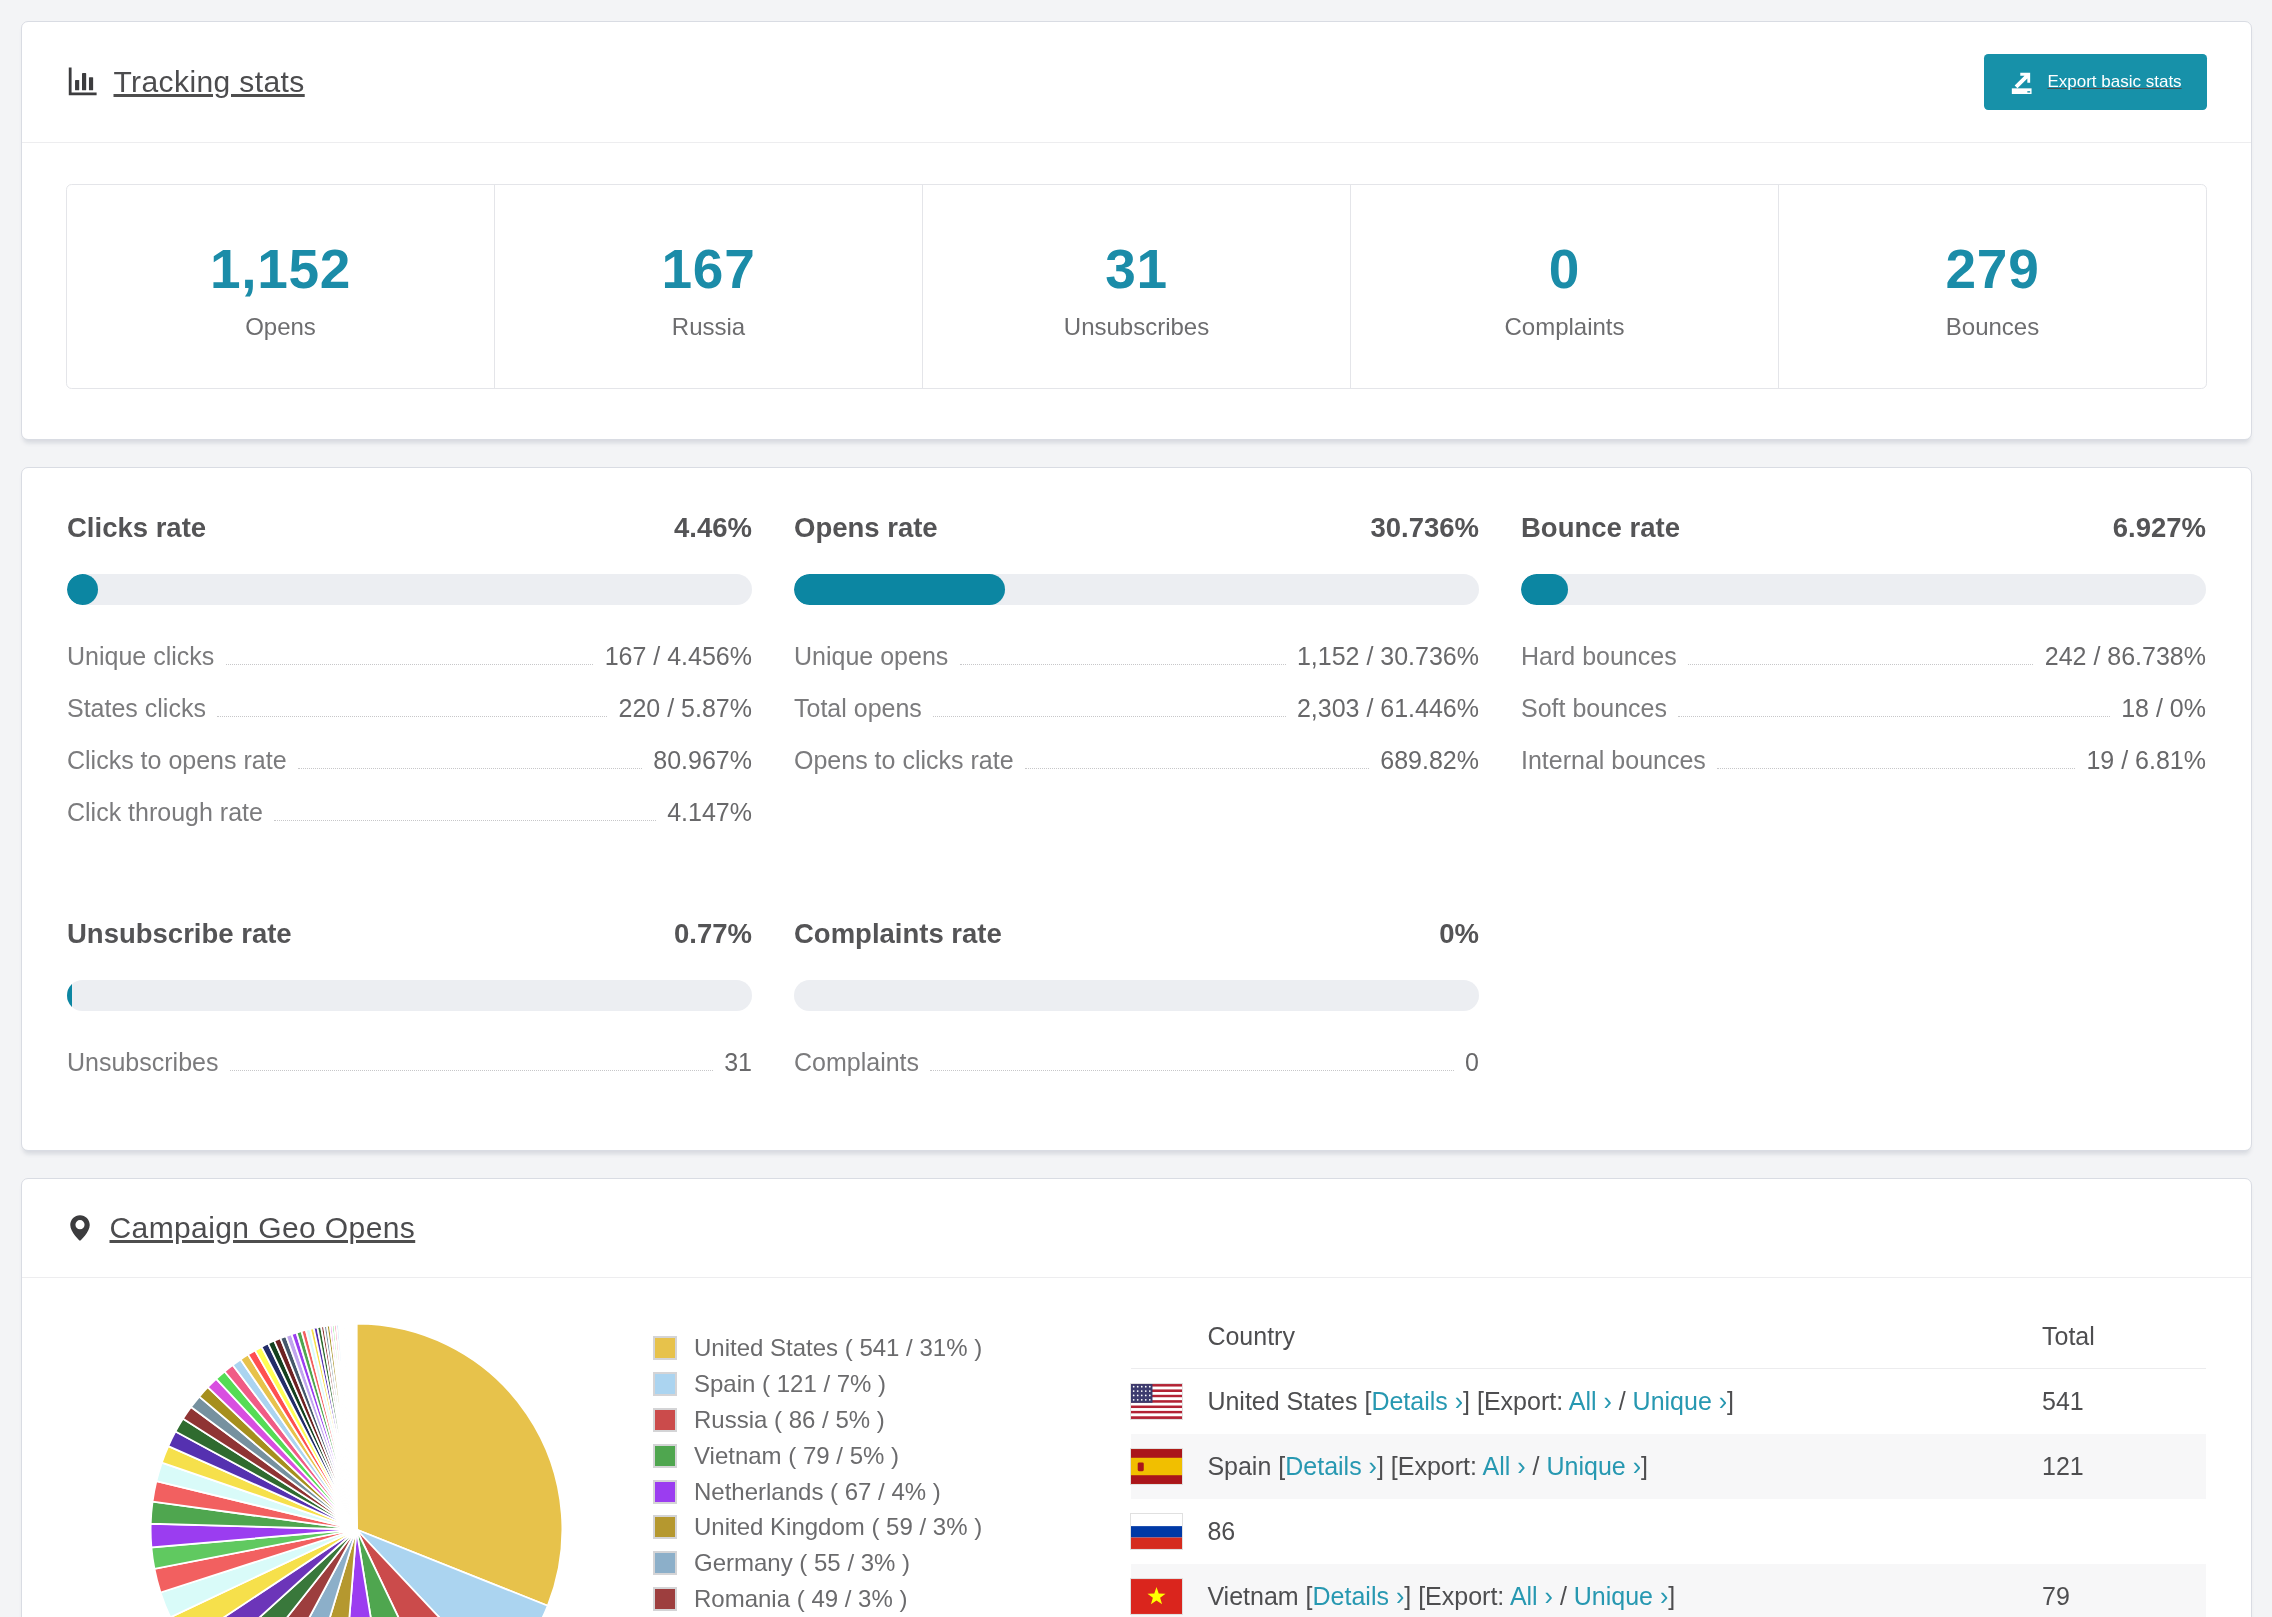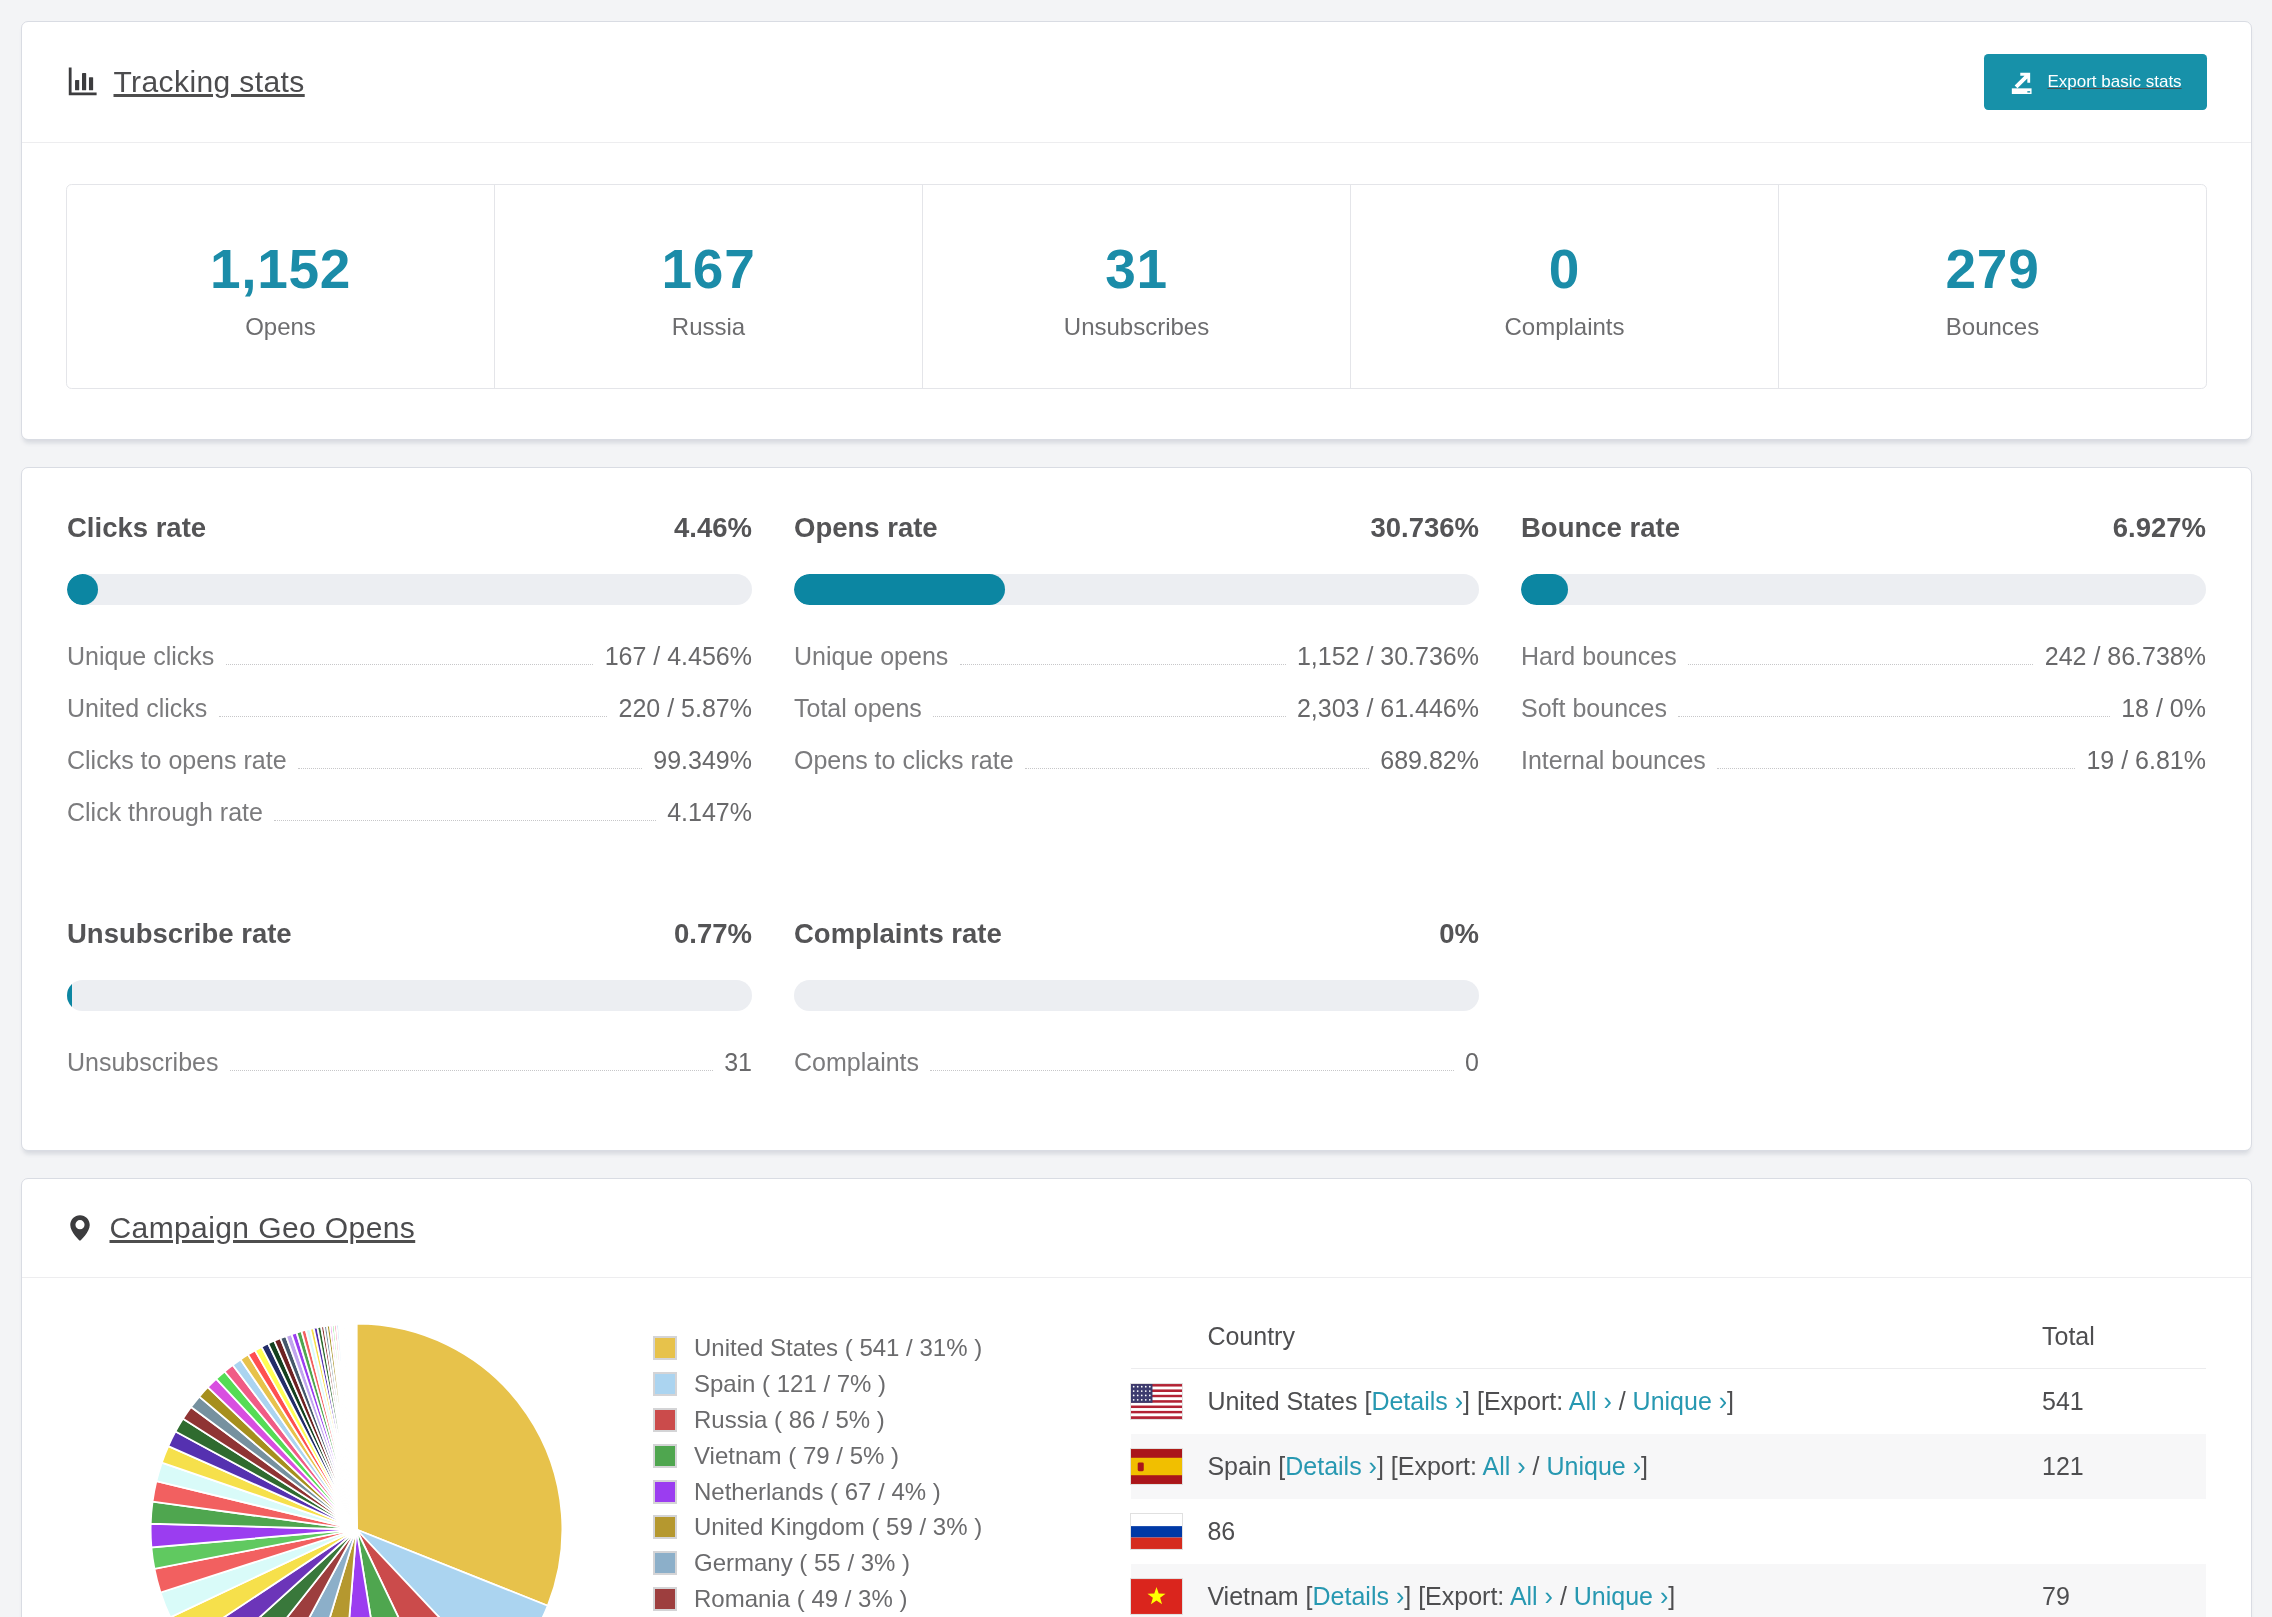--- a/index.html
+++ b/index.html
@@ -149,29 +149,29 @@
       <div class="bar-fill" style="width: 4.46%;"></div>
     </div>
     <div class="rate-rows">
   <div class="rate-row">
     <span class="rr-label">Unique clicks</span>
     <span class="leader"></span>
     <span class="rr-value">167 / 4.456%</span>
   </div>
 
   <div class="rate-row">
-    <span class="rr-label">United clicks</span>
+    <span class="rr-label">States clicks</span>
     <span class="leader"></span>
     <span class="rr-value">220 / 5.87%</span>
   </div>
 
   <div class="rate-row">
     <span class="rr-label">Clicks to opens rate</span>
     <span class="leader"></span>
-    <span class="rr-value">99.349%</span>
+    <span class="rr-value">80.967%</span>
   </div>
 
   <div class="rate-row">
     <span class="rr-label">Click through rate</span>
     <span class="leader"></span>
     <span class="rr-value">4.147%</span>
   </div>
 </div>
   </section>
 

